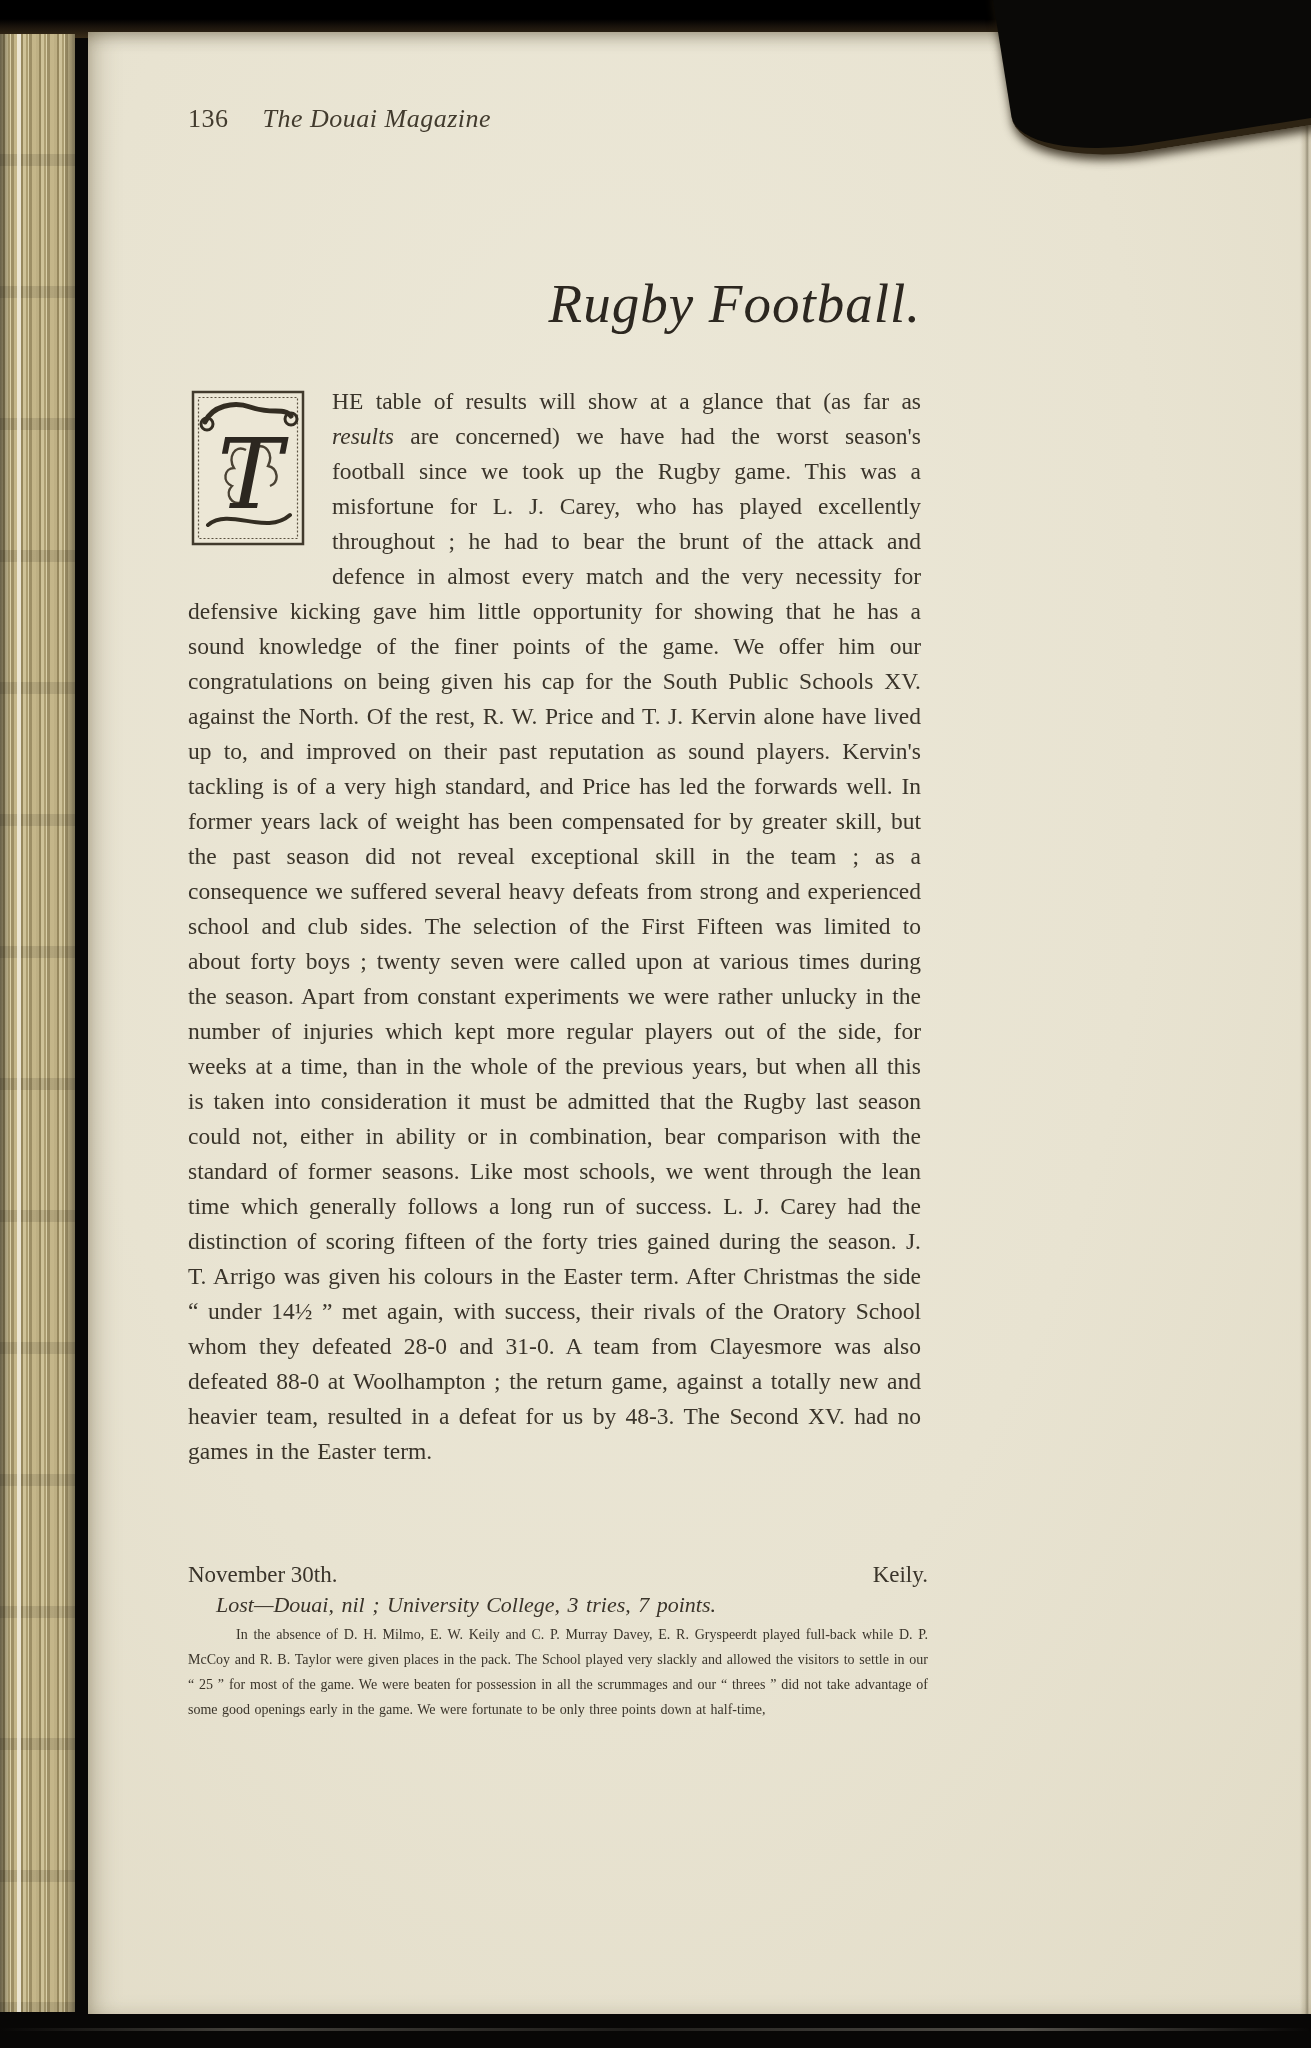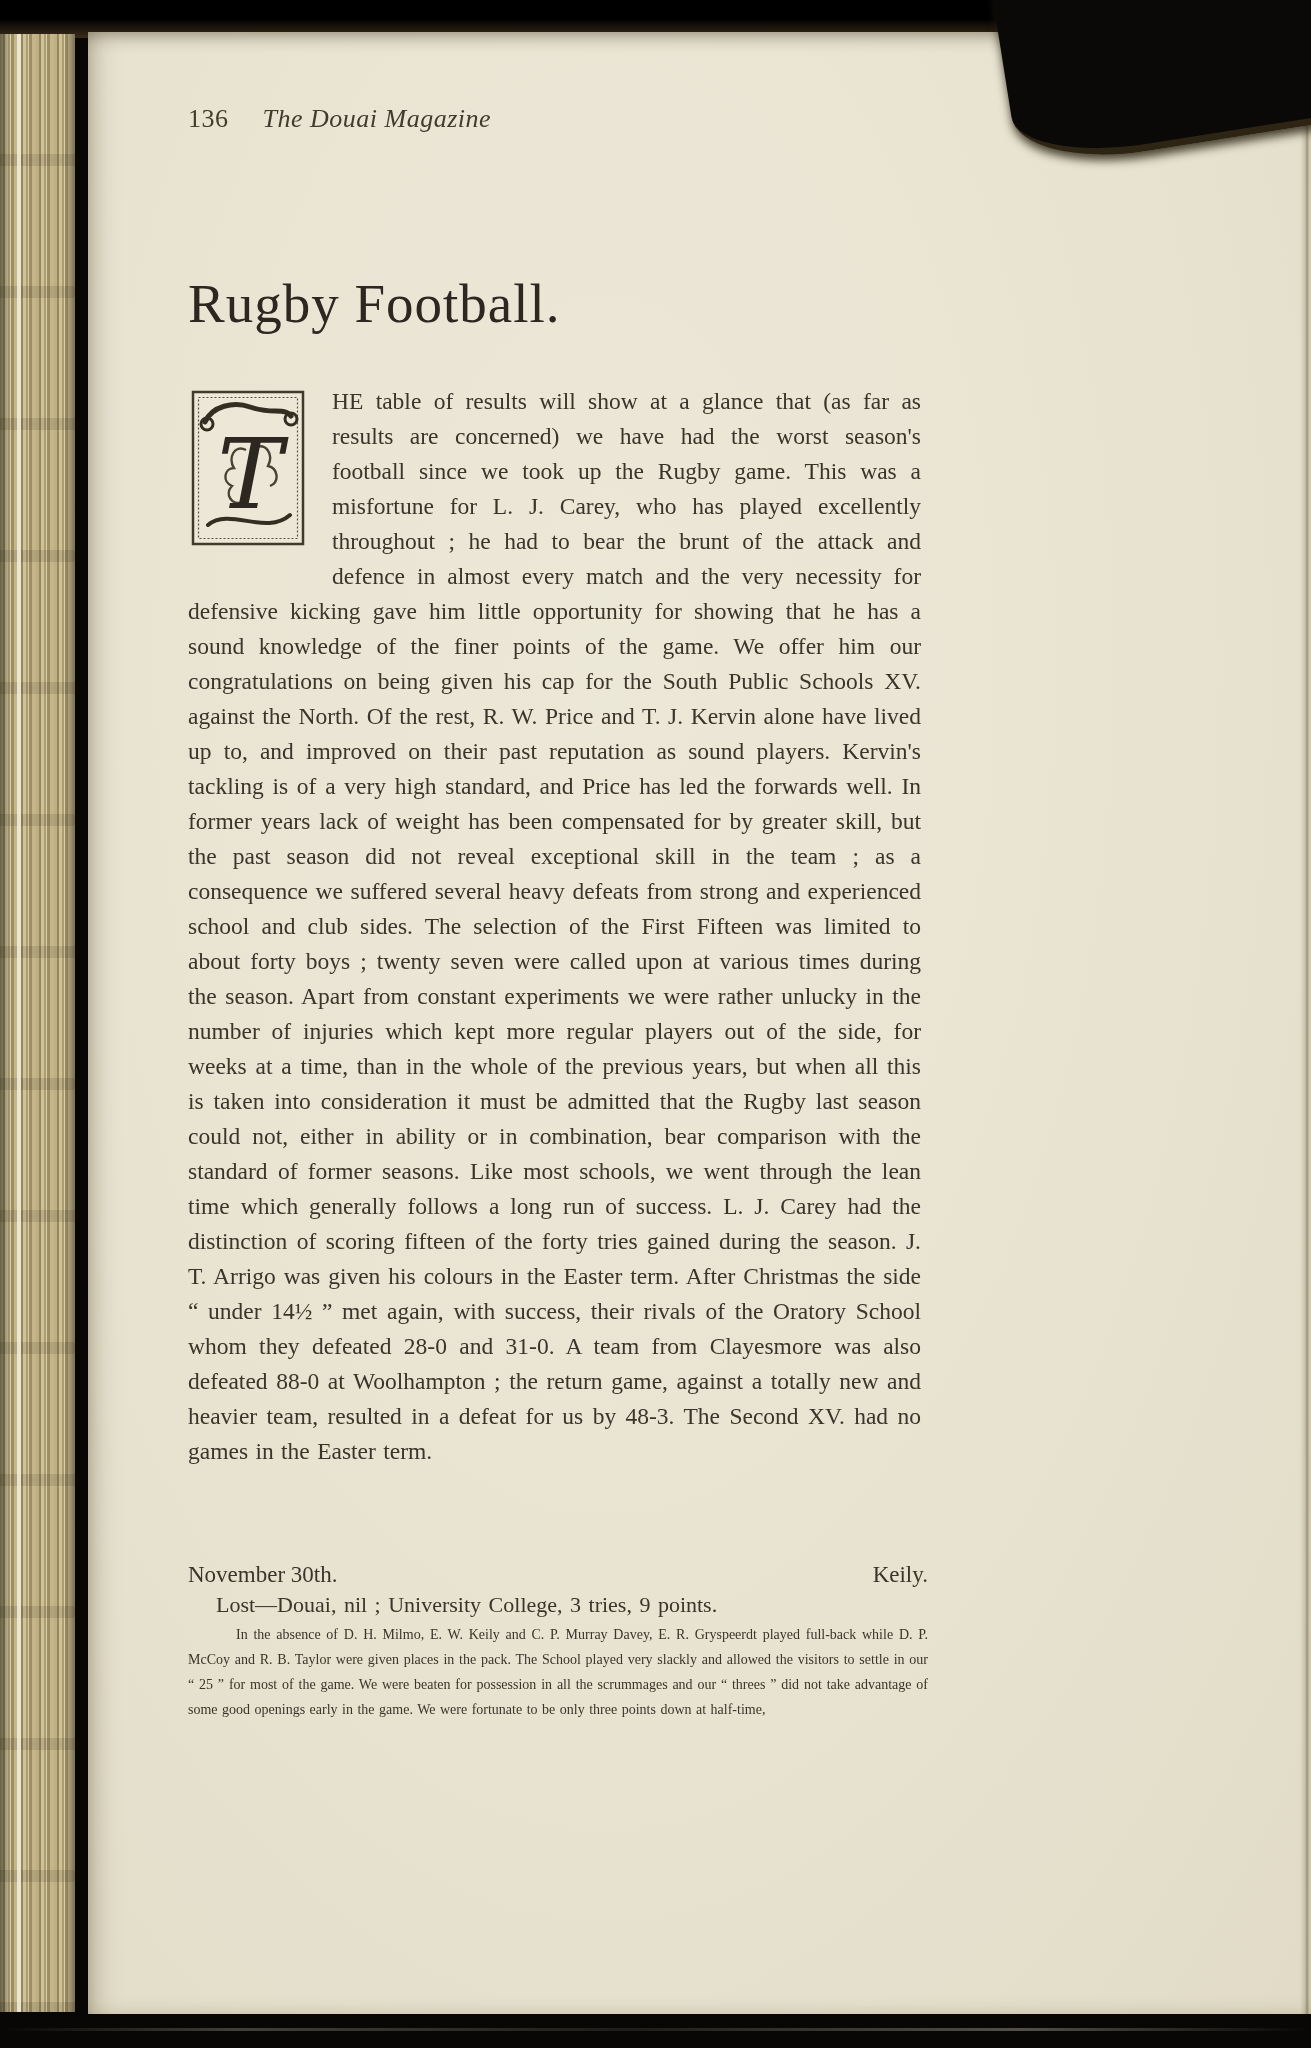--- a/index.html
+++ b/index.html
@@ -59,29 +59,29 @@
 
   
   .running-header{
     position:absolute;left:100px;top:72px;width:733px;
     font-size:26px;letter-spacing:.5px;color:#423b2e;
   }
   .running-header .pageno{margin-right:34px;}
   .running-header .mag{font-style:italic;}
   .title{
     position:absolute;left:100px;top:240px;width:733px;margin:0;
-    text-align:left;font-size:55px;font-weight:normal;
-    letter-spacing:1px;color:#2c2720;
+    text-align:right;font-size:55px;font-weight:normal;
+    letter-spacing:1px;color:#2c2720;font-style:italic;
   }
   .body-para{
     position:absolute;left:100px;top:352px;width:733px;
     font-size:23.5px;line-height:35px;text-align:justify;
     word-spacing:1.5px;color:#3a342a;
   }
-  .it{}
+  .it{font-style:italic;}
   .dropcap-box{
     float:left;width:118px;height:168px;margin:2px 24px 12px 2px;
   }
   .dropcap-svg{display:block;width:118px;height:168px;}
 
   .match{position:absolute;left:100px;top:1528px;width:740px;color:#3a342a;}
   .match h2{
     margin:0 0 10px 0;text-align:center;font-size:25px;font-weight:bold;
     letter-spacing:2.5px;color:#332d23;
   }
@@ -127,21 +127,21 @@
           <text x="60" y="122" text-anchor="middle" font-family="DejaVu Serif, serif" font-style="italic" font-size="98" fill="#2c2720">T</text>
         </svg>
       </span><span>HE table of results will show at a glance that (as far as </span><span class="it">results</span><span> are concerned) we have had the worst season's football since we took up the Rugby game.  This was a misfortune for L. J. Carey, who has played excellently throughout ;  he had to bear the brunt of the attack and defence in almost every match and the very necessity for defensive kicking gave him little opportunity for showing that he has a sound knowledge of the finer points of the game.  We offer him our congratulations on being given his cap for the South Public Schools XV. against the North.  Of the rest, R. W. Price and T. J. Kervin alone have lived up to, and improved on their past reputation as sound players.  Kervin's tackling is of a very high standard, and Price has led the forwards well.  In former years lack of weight has been compensated for by greater skill, but the past season did not reveal exceptional skill in the team ;  as a consequence we suffered several heavy defeats from strong and experienced school and club sides.  The selection of the First Fifteen was limited to about forty boys ;  twenty seven were called upon at various times during the season.  Apart from constant experiments we were rather unlucky in the number of injuries which kept more regular players out of the side, for weeks at a time, than in the whole of the previous years, but when all this is taken into consideration it must be admitted that the Rugby last season could not, either in ability or in combination, bear comparison with the standard of former seasons.  Like most schools, we went through the lean time which generally follows a long run of success.  L. J. Carey had the distinction of scoring fifteen of the forty tries gained during the season.  J. T. Arrigo was given his colours in the Easter term.  After Christmas the side “ under 14½ ” met again, with success, their rivals of the Oratory School whom they defeated 28-0 and 31-0.  A team from Clayesmore was also defeated 88-0 at Woolhampton ;  the return game, against a totally new and heavier team, resulted in a defeat for us by 48-3.  The Second XV. had no games in the Easter term.</span>
     </div>
 
     <div class="match">
       <div class="dateline">
         <span>November 30th.</span>
         <span>Keily.</span>
       </div>
-      <div class="result it">Lost—Douai, nil ;  University College, 3 tries, 9 points.</div>
+      <div class="result it">Lost—Douai, nil ;  University College, 3 tries, 7 points.</div>
       <p class="report">In the absence of D. H. Milmo, E. W. Keily and C. P. Murray Davey, E. R. Gryspeerdt played full-back while D. P. McCoy and R. B. Taylor were given places in the pack.  The School played very slackly and allowed the visitors to settle in our “ 25 ” for most of the game.  We were beaten for possession in all the scrummages and our “ threes ” did not take advantage of some good openings early in the game.  We were fortunate to be only three points down at half-time,</p>
     </div>
   </div>
 
   <div class="cover-corner"></div>
 
   <div class="scuff"></div>
 
 </div>
 

